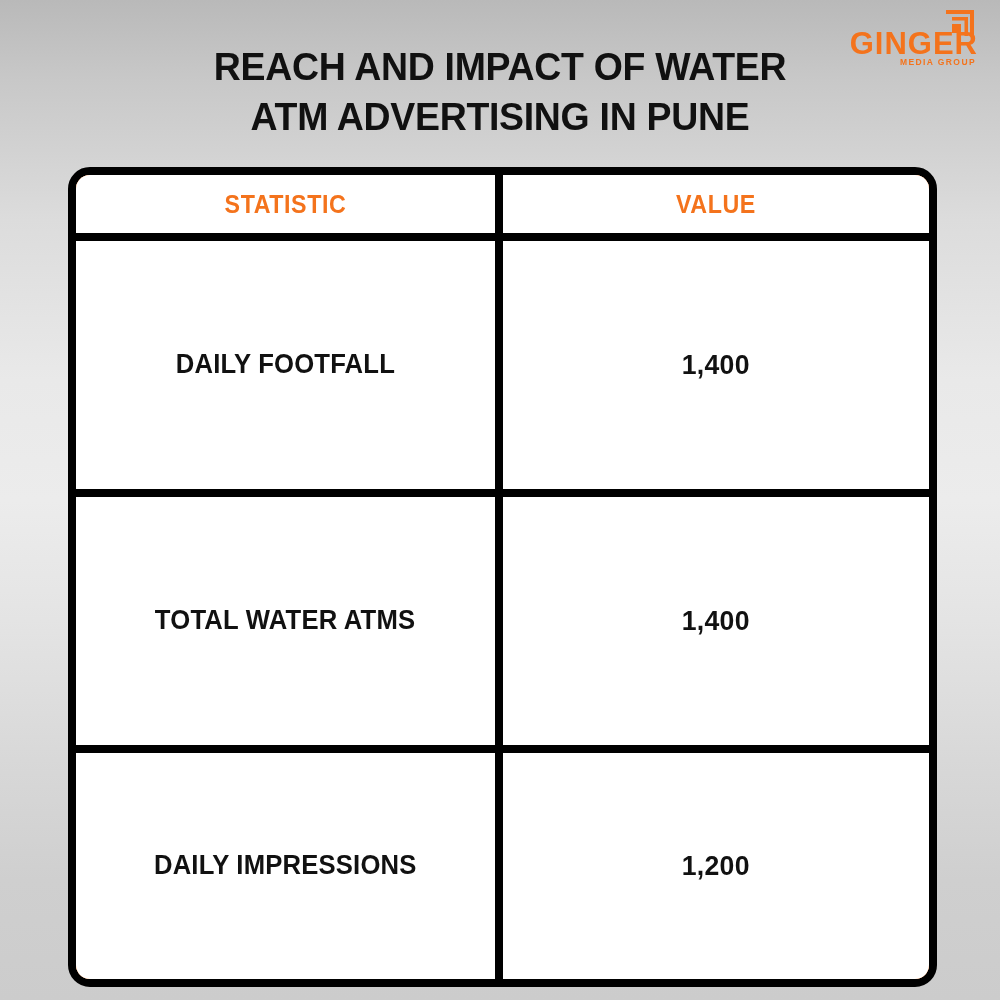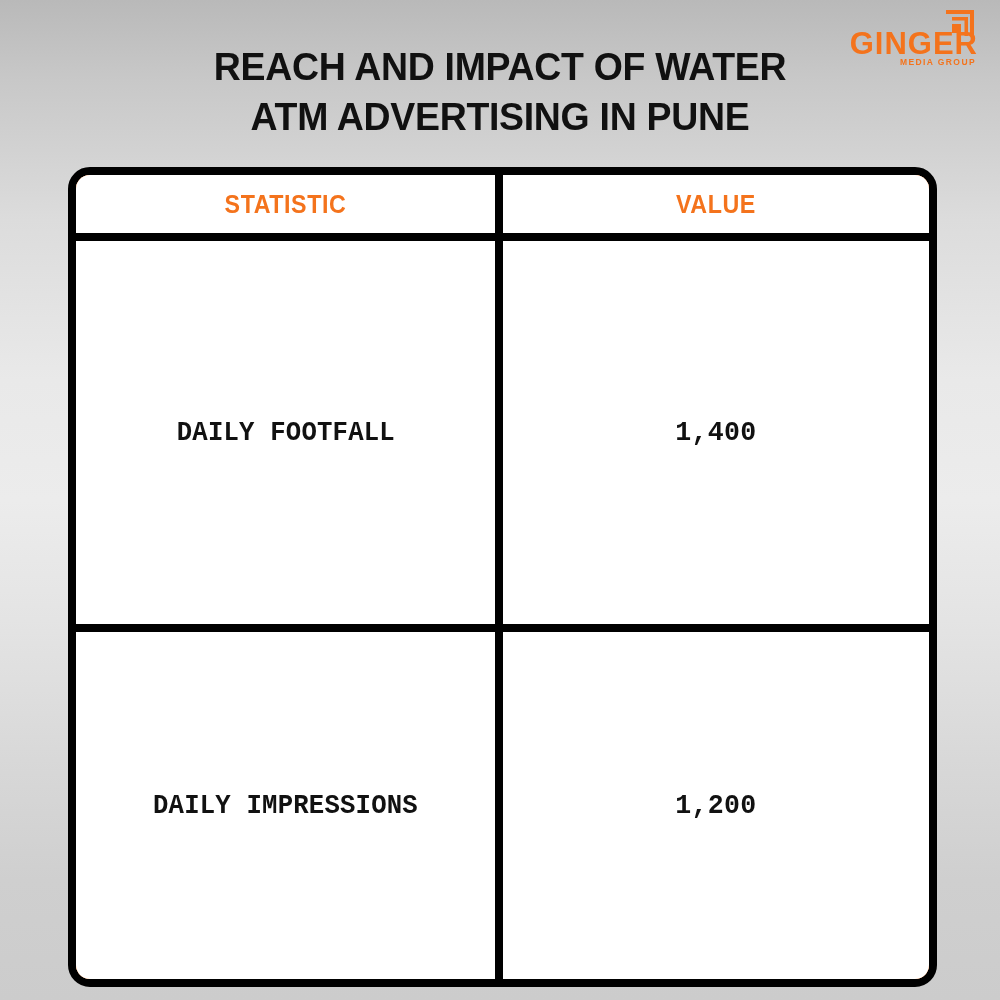--- a/index.html
+++ b/index.html
@@ -109,21 +109,21 @@
     text-align:center;
     vertical-align:middle;
     padding:0;
   }
   #table th { border-bottom:8px solid #000; }
   #table td { border-bottom:8px solid #000; }
   #table tr:last-child td { border-bottom:none; }
   #table th:first-child, #table td:first-child { border-right:8px solid #000; }
 
   thead tr { height:62px; }
-  tbody tr { height:auto;font-family:Liberation Mono, monospace; }
+  tbody tr { height:auto; }
 
   .hdr-text {
     color:#F4731C;
     font-size:25px;
     font-weight:bold;
     letter-spacing:0.6px;
     transform:scaleX(0.93);
     display:inline-block;
   }
   .stat-text {
@@ -183,20 +183,28 @@
       <tr>
         <td>
           <span class="stat-text">DAILY FOOTFALL</span>
         </td>
         <td>
           <span class="val-text">1,400</span>
         </td>
       </tr>
       <tr>
         <td>
+          <span class="stat-text">TOTAL WATER ATMS</span>
+        </td>
+        <td>
+          <span class="val-text">1,400</span>
+        </td>
+      </tr>
+      <tr>
+        <td>
           <span class="stat-text">DAILY IMPRESSIONS</span>
         </td>
         <td>
           <span class="val-text">1,200</span>
         </td>
       </tr>
     </tbody>
   </table>
 </div>
 

